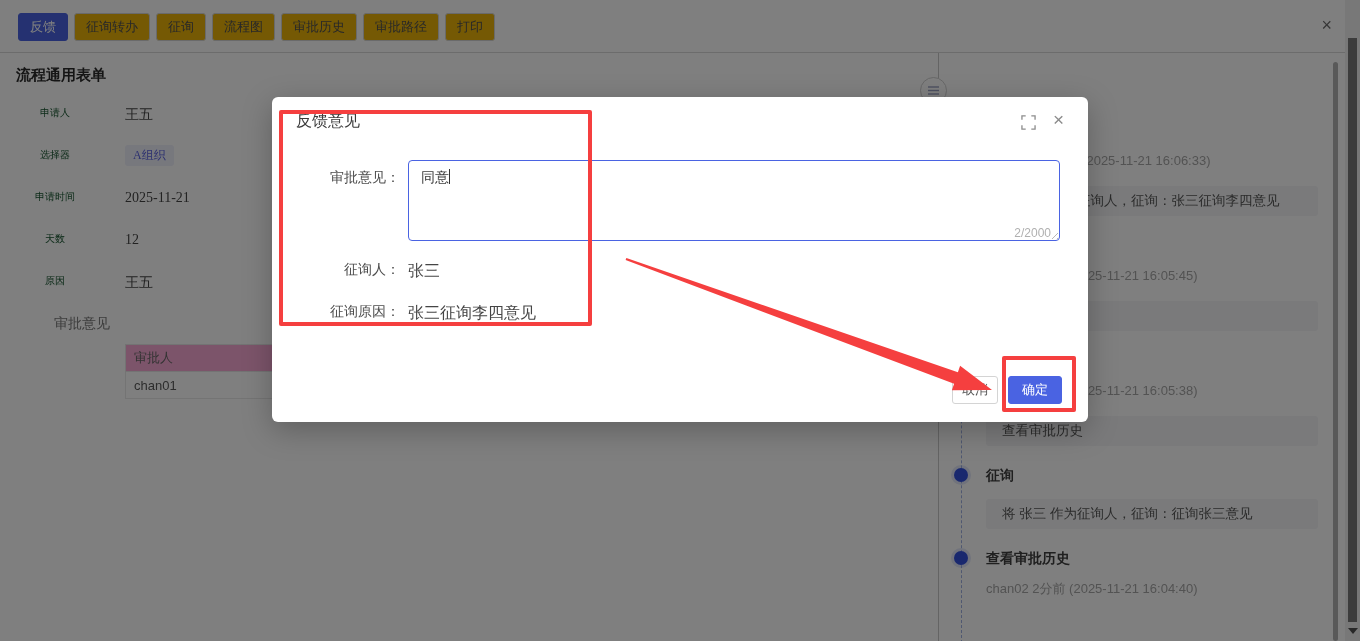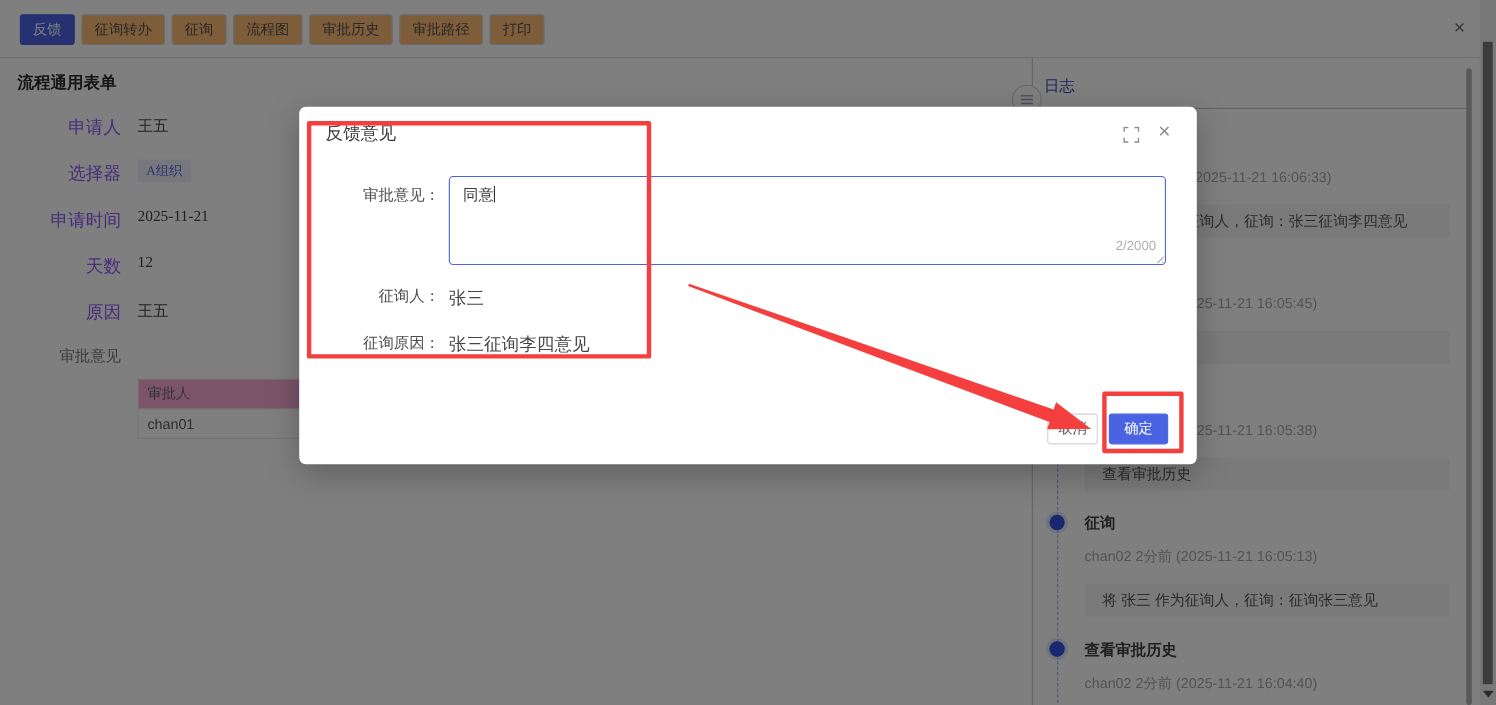--- a/index.html
+++ b/index.html
@@ -12,30 +12,30 @@
     --tag-text:#5a62e0;
     --tag-bg:#eef0fb;
     --log-title:#4247bb;
   }
 
   .screen{ position:absolute; inset:0; }
 
   
   .toolbar{ position:absolute; left:0; top:0; width:1360px; height:53px; background:#fff; border-bottom:1px solid #d9d9d9; }
   .toolbar-buttons{ position:absolute; left:18px; top:13px; display:flex; gap:6px; }
-  .tb-btn{ height:28px; padding:0 11px; font-size:13px; line-height:26px; color:#505050; background:#fdba74;
+  .tb-btn{ height:28px; padding:0 11px; font-size:13px; line-height:26px; color:#505050; background:#eab308;
            border:1px solid #d4d4d4; border-radius:3px; cursor:pointer; white-space:nowrap; }
   .tb-btn.primary{ background:var(--primary); border-color:var(--primary); color:#fff; }
   .page-close{ position:absolute; right:28px; top:16px; font-size:18px; color:#6e6e6e; line-height:18px; cursor:pointer; }
 
   
   .form-title{ position:absolute; left:16px; top:66px; font-size:15px; font-weight:bold; color:#2a2a2a; }
   .form-rows{ position:absolute; left:0; top:0; }
   .f-row{ position:absolute; left:0; width:700px; height:20px; }
-  .f-label{ position:absolute; left:0; width:110px; text-align:right; font-size:16px; color:#8b5cf6; }
+  .f-label{ position:absolute; left:0; width:110px; text-align:center; font-size:10px; color:#14532d; }
   .f-value{ position:absolute; left:125px; font-size:14px; color:#454545;font-family:Liberation Serif, serif; }
   .f-value.tag{ top:-3px; background:var(--tag-bg); color:var(--tag-text); font-size:12px; height:21px; line-height:21px; padding:0 8px; border-radius:3px; }
   .table-label{ position:absolute; left:0; top:315px; width:110px; text-align:right; font-size:14px; color:#7a7a7a; }
   .mini-table{ position:absolute; left:125px; top:344px; width:400px; border-collapse:collapse; font-size:13px; }
   .mini-table th{ background:#f9a8d4; border:1px solid #e7e7e7; height:27px; text-align:left; padding:0 8px; color:#666; font-weight:500; }
   .mini-table td{ border:1px solid #e9e9e9; height:27px; padding:0 8px; color:#5a5a5a; background:#fff; }
 
   
   .log-panel{ position:absolute; left:938px; top:53px; width:396px; height:588px; background:#fff; border-left:1px solid #c9c9c9; }
   .panel-scroll{ position:absolute; left:394px; top:9px; width:5px; height:579px; background:#b3b3b3; border-radius:3px; }
@@ -63,21 +63,21 @@
   .modal{ position:absolute; left:272px; top:97px; width:816px; height:325px; background:#fff; border-radius:6px;
           box-shadow:0 8px 30px rgba(0,0,0,.25); z-index:50; }
   .modal-title{ position:absolute; left:24px; top:14px; font-size:16px; color:#3a3a3a; }
   .modal-fullscreen{ position:absolute; right:52px; top:18px; width:15px; height:15px; cursor:pointer; }
   .modal-close{ position:absolute; right:24px; top:13px; font-size:19px; color:#8c8c8c; line-height:19px; cursor:pointer; }
   .m-label{ position:absolute; left:0; width:128px; text-align:right; font-size:14px; color:#4d4d4d;padding-left:32px; }
   .m-value{ position:absolute; left:136px; font-size:16px; color:#454545; }
   .m-textarea{ position:absolute; left:136px; top:63px; width:652px; height:81px; border:1px solid var(--primary); border-radius:4px; background:#fff; cursor:text; }
   .m-textarea-text{ position:absolute; left:12px; top:8px; font-size:14px; color:#3c3c3c; }
   .cursor-bar{ display:inline-block; width:1px; height:15px; background:#333; vertical-align:-2px; }
-  .m-counter{ position:absolute; right:8px; bottom:10px; font-size:12px; color:#b0b0b0; }
+  .m-counter{ position:absolute; right:8px; bottom:0; font-size:12px; color:#b0b0b0; }
   .resize-handle{ position:absolute; right:1px; bottom:1px; width:10px; height:10px;
         background:repeating-linear-gradient(135deg, transparent 0 2.5px, #b8b8b8 2.5px 3.5px);
         clip-path:polygon(100% 0,100% 100%,0 100%); cursor:nwse-resize; }
   .m-footer-btn{ position:absolute; height:28px; border-radius:3px; font-size:13px; line-height:26px; text-align:center; cursor:pointer; }
   .btn-cancel{ left:680px; top:279px; width:46px; background:#fff; border:1px solid #d4d4d4; color:#555; }
   .btn-ok{ left:736px; top:279px; width:54px; background:var(--primary); border:1px solid var(--primary); color:#fff; }
 
   
   .annotations{ position:absolute; inset:0; z-index:60; pointer-events:none; }
   .red-rect{ position:absolute; border:4px solid var(--danger); border-radius:2px; }
@@ -140,23 +140,20 @@
       </thead>
     <tbody>
         <tr>
           <td>chan01</td>
           <td>2025-11-21</td>
         </tr>
       </tbody>
   </table>
 
   <div class="log-panel">
-    <div class="log-header">
-      <span class="log-title-text">日志</span>
-    </div>
     <div class="panel-toggle">
       <svg width="13" height="11" viewBox="0 0 13 11">
         <g stroke="#9aa0c0" stroke-width="1.4" fill="none">
           <line x1="1" y1="2" x2="12" y2="2"></line>
           <line x1="1" y1="5.5" x2="12" y2="5.5"></line>
           <line x1="1" y1="9" x2="12" y2="9"></line>
         </g>
       </svg>
     </div>
     <div class="timeline">
@@ -171,21 +168,20 @@
     <div class="log-meta">chan02 2分前 (2025-11-21 16:05:45)</div>
     <div class="log-content">同意</div>
   </div>
         <div class="log-entry">
     <div class="log-entry-title"><span class="log-dot"></span><span>查看审批历史</span></div>
     <div class="log-meta">chan02 2分前 (2025-11-21 16:05:38)</div>
     <div class="log-content">查看审批历史</div>
   </div>
         <div class="log-entry">
     <div class="log-entry-title"><span class="log-dot"></span><span>征询</span></div>
-    <div class="log-meta">chan02 2分前 (2025-11-21 16:05:13)</div>
     <div class="log-content">将 张三 作为征询人，征询：征询张三意见</div>
   </div>
         <div class="log-entry">
     <div class="log-entry-title"><span class="log-dot"></span><span>查看审批历史</span></div>
     <div class="log-meta">chan02 2分前 (2025-11-21 16:04:40)</div>
 
   </div>
       </div>
     <div class="panel-scroll"></div>
   </div>

